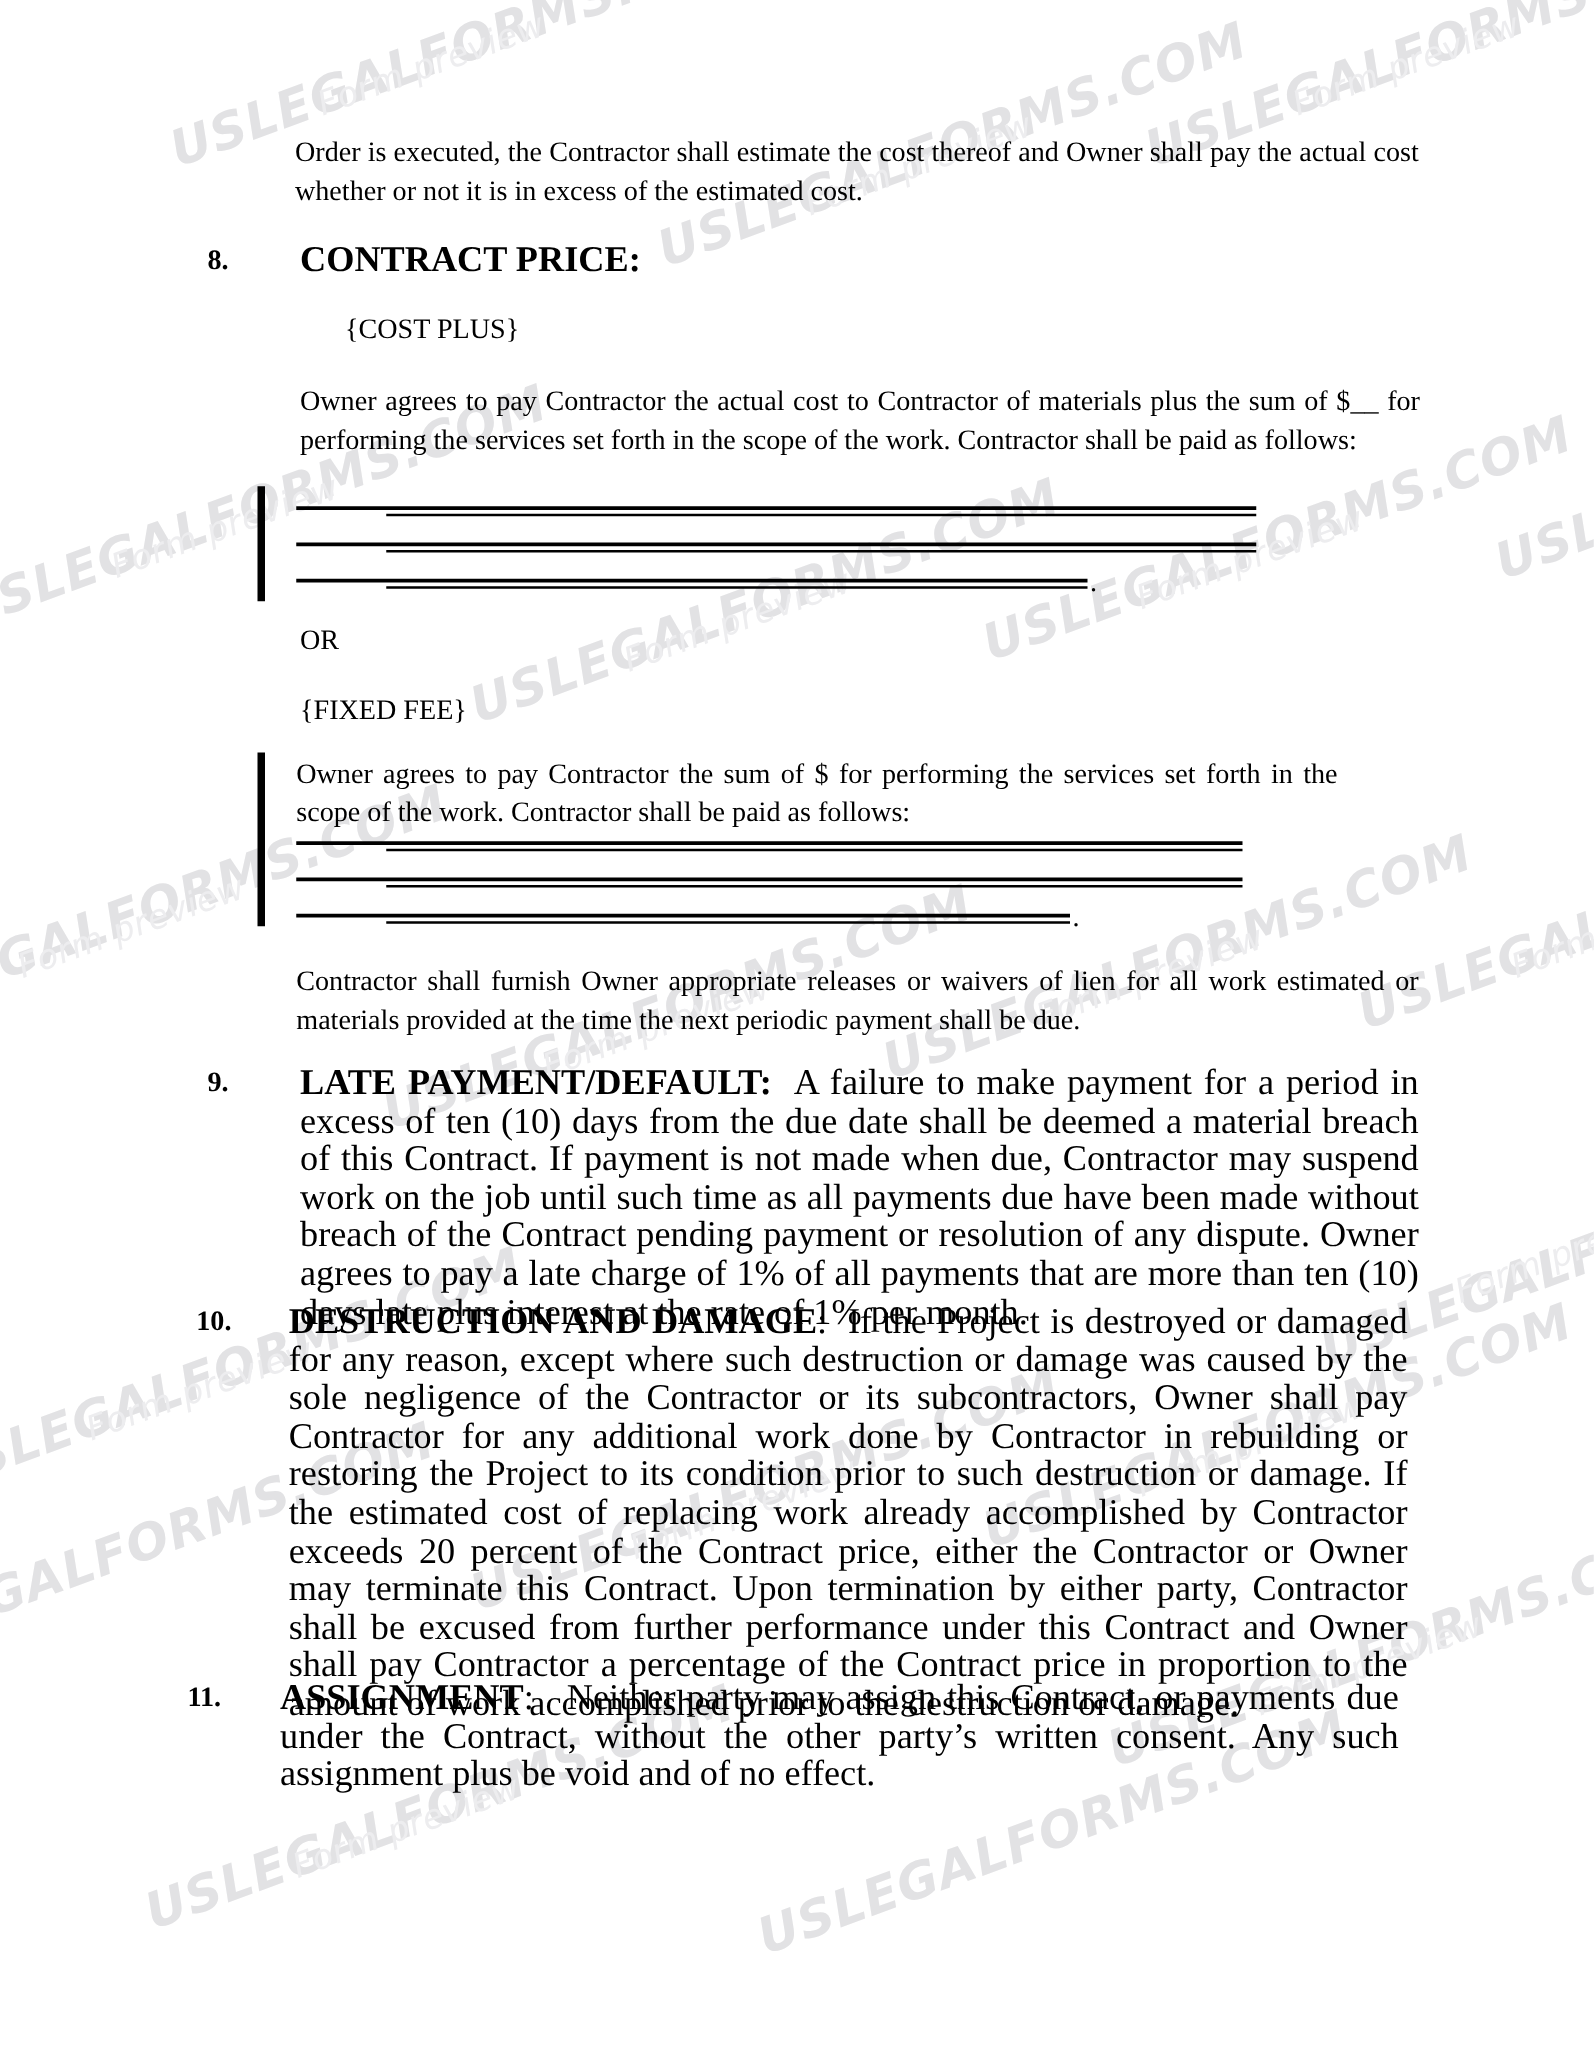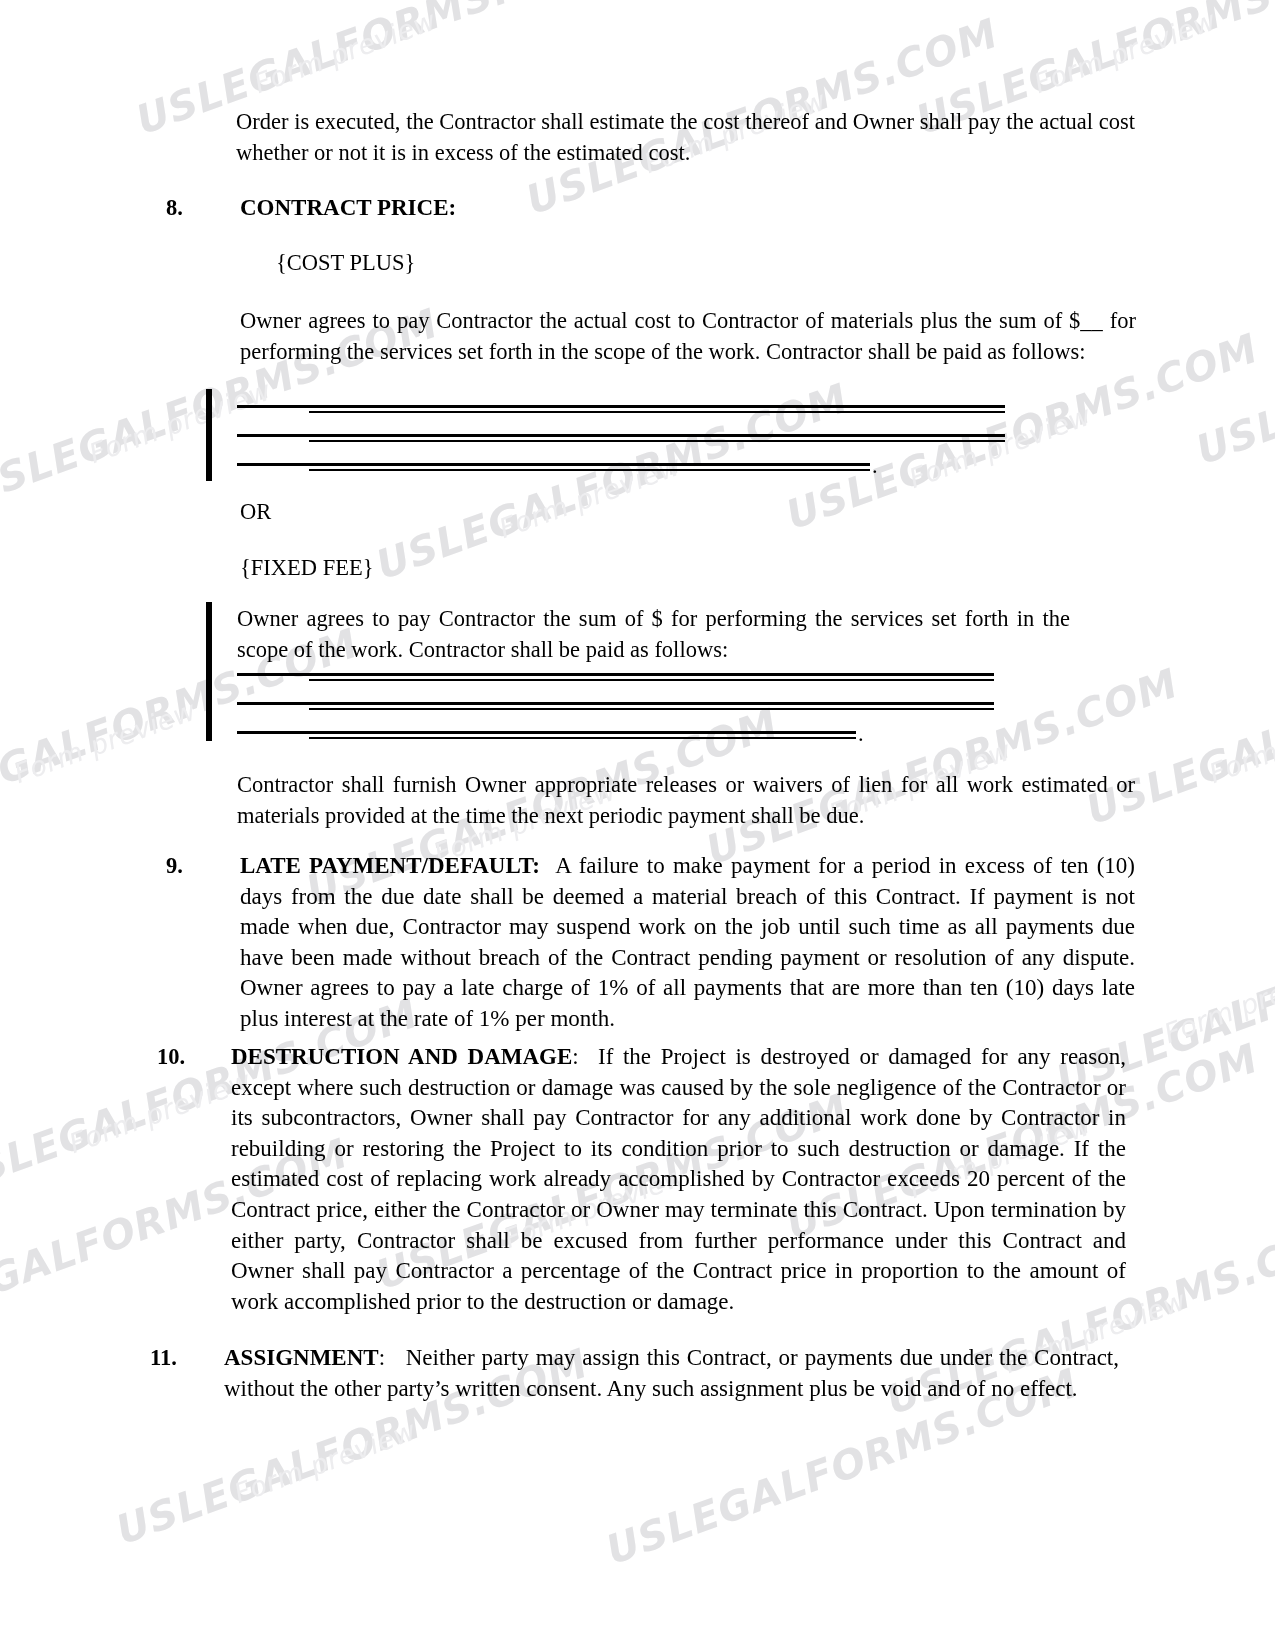--- a/index.html
+++ b/index.html
@@ -71,21 +71,21 @@
   .numpara .num {
     position: absolute;
     left: 0;
     top: 0;
     font-weight: 700;
     font-size: 22.5px;
     line-height: 30.6px;
   }
   .numpara .body {
     margin-left: 74px;
-    font-size: 23px;
+    font-size: 29px;
     line-height: 30.6px;
     text-align: justify;
     text-justify: inter-word;
   }
   .numpara .body.noj { text-align: left; }
   .numpara .body b { font-weight: 700; margin-top: 44px; }
 
   
   .changebar {
     position: absolute;

